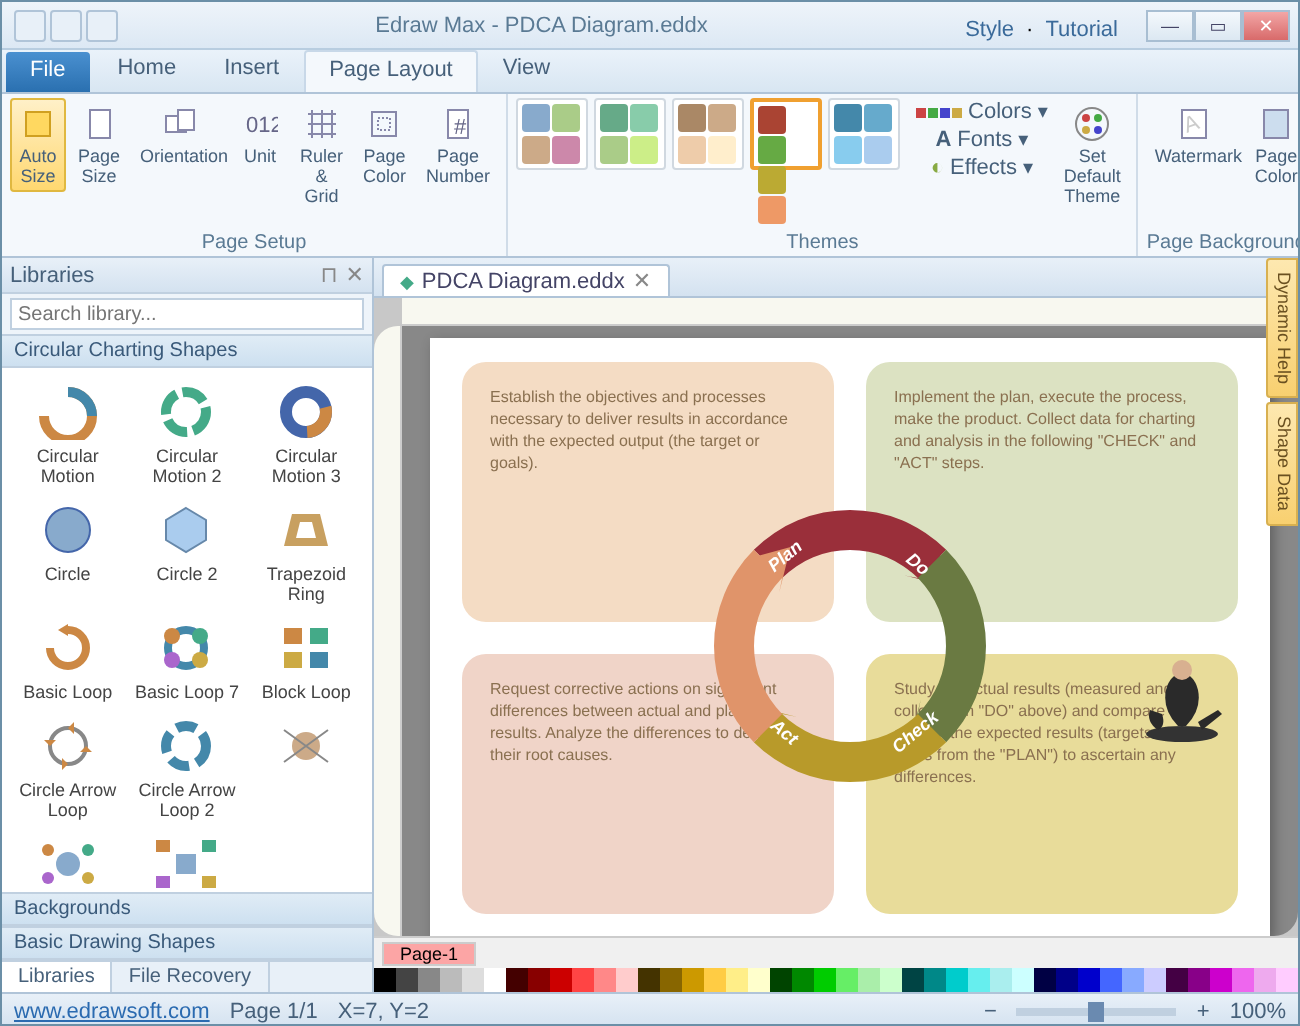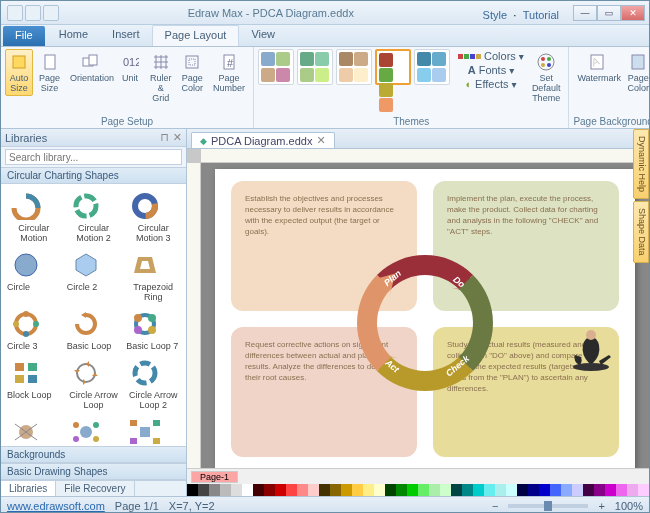--- a/index.html
+++ b/index.html
@@ -33,32 +33,32 @@
 .colopt .sw { display: inline-flex; gap: 1px; }
 .colopt .sw i { width: 5px; height: 5px; display: inline-block; }
 .workspace { display: flex; height: 367px; }
 .left-panel { width: 186px; background: #eef4fa; border-right: 1px solid #b0c4d8; display: flex; flex-direction: column; }
 .lp-header { height: 18px; background: linear-gradient(#e8f0f8,#d4e2f0); border-bottom: 1px solid #c0d0e0; display: flex; align-items: center; padding: 0 4px; font-size: 10px; color: #46607a; }
 .lp-header .x { margin-left: auto; display: flex; gap: 4px; color: #888; }
 .lp-search { padding: 2px 4px; }
 .lp-search input { width: 100%; height: 16px; border: 1px solid #c0d0e0; font-size: 10px; padding: 0 3px; }
 .lp-section { background: linear-gradient(#e0ecf6,#cde0f0); border-top: 1px solid #c0d0e0; border-bottom: 1px solid #c0d0e0; padding: 2px 6px; font-size: 10px; color: #3a5a7a; cursor: pointer; }
 .shapes-grid { flex: 1; overflow: auto; background: #fff; padding: 4px; display: grid; grid-template-columns: repeat(3, 1fr); gap: 2px; align-content: start; }
-.shape-item { display: flex; flex-direction: column; align-items: flex-start; padding: 2px; cursor: pointer; }
+.shape-item { display: flex; flex-direction: column; align-items: center; padding: 2px; cursor: pointer; }
 .shape-item .sico { width: 38px; height: 32px; display: flex; align-items: center; justify-content: center; }
 .shape-item .slbl { font-size: 9px; color: #444; text-align: center; line-height: 10px; margin-top: 1px; }
 .lp-tabs { display: flex; background: #e8f0f8; border-top: 1px solid #c0d0e0; }
 .lp-tab { padding: 2px 8px; font-size: 10px; color: #46607a; border-right: 1px solid #c0d0e0; cursor: pointer; }
 .lp-tab.active { background: #fff; }
 .canvas-area { flex: 1; display: flex; flex-direction: column; background: #c8c8c8; position: relative; }
 .doc-tab-row { height: 20px; background: linear-gradient(#e8f0f8,#d4e2f0); display: flex; align-items: flex-end; padding-left: 4px; border-bottom: 1px solid #b0c4d8; }
 .doc-tab { background: #fff; border: 1px solid #b0c4d8; border-bottom: none; padding: 1px 8px; font-size: 10px; color: #446; border-radius: 2px 2px 0 0; display: flex; gap: 4px; align-items: center; cursor: pointer; }
 .doc-tab .dico { color: #4a8; font-size: 9px; }
 .ruler-h { height: 14px; background: #f8f8f0; border-bottom: 1px solid #ccc; margin-left: 14px; }
-.canvas-body { flex: 1; display: flex; overflow: hidden; }
+.canvas-body { flex: 1; display: flex; overflow: hidden; border-radius: 12px; }
 .ruler-v { width: 14px; background: #f8f8f0; border-right: 1px solid #ccc; }
 .page-wrap { flex: 1; overflow: auto; background: #888; padding: 6px; position: relative; }
 .page { width: 420px; height: 300px; background: #fff; box-shadow: 2px 2px 6px rgba(0,0,0,0.3); margin: 0 auto; position: relative; overflow: hidden; }
 .quad { position: absolute; width: 186px; height: 130px; border-radius: 12px; padding: 12px 14px; font-size: 8px; color: #8a7050; line-height: 11px; }
 .q1 { left: 16px; top: 12px; background: #f4dcc4; }
 .q2 { right: 16px; top: 12px; background: #dce2c2; }
 .q3 { left: 16px; bottom: 12px; background: #f0d4c8; }
 .q4 { right: 16px; bottom: 12px; background: #e8dc9a; }
 .pdca-ring { position: absolute; left: 134px; top: 78px; width: 152px; height: 152px; }
 .arc-lbl { position: absolute; color: #fff; font-size: 9px; font-weight: bold; font-style: italic; }
@@ -315,32 +315,20 @@
           </div>
           <div class="slbl">Circle 2</div>
         </div>
         <div class="shape-item">
           <div class="sico">
             <svg width="34" height="28">
               <path d="M10 6 L24 6 L28 22 L6 22 Z M14 10 L20 10 L22 18 L12 18 Z" fill="#c8a060" fill-rule="evenodd"></path>
             </svg>
           </div>
           <div class="slbl">Trapezoid Ring</div>
-        </div>
-        <div class="shape-item">
-          <div class="sico">
-            <svg width="34" height="28">
-              <circle cx="17" cy="14" r="10" fill="none" stroke="#c84" stroke-width="4"></circle>
-              <circle cx="17" cy="4" r="3" fill="#c84"></circle>
-              <circle cx="27" cy="14" r="3" fill="#4a8"></circle>
-              <circle cx="17" cy="24" r="3" fill="#48a"></circle>
-              <circle cx="7" cy="14" r="3" fill="#ca4"></circle>
-            </svg>
-          </div>
-          <div class="slbl">Circle 3</div>
         </div>
         <div class="shape-item">
           <div class="sico">
             <svg width="34" height="28">
               <path d="M17 5 A9 9 0 1 1 8 14" fill="none" stroke="#c84" stroke-width="4"></path>
               <polygon points="17,2 17,8 12,5" fill="#c84"></polygon>
             </svg>
           </div>
           <div class="slbl">Basic Loop</div>
         </div>

